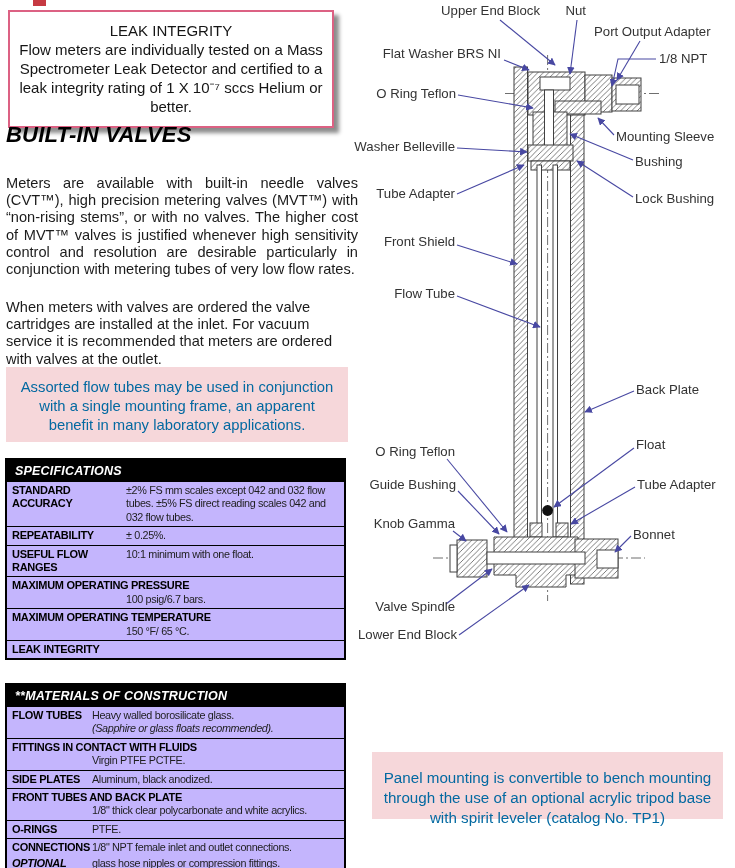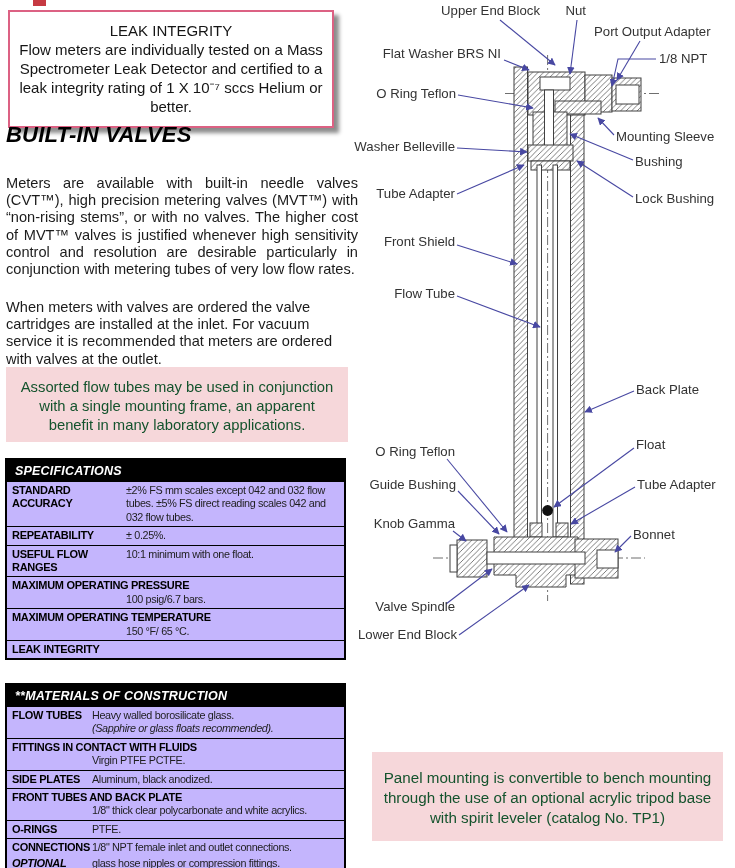--- a/index.html
+++ b/index.html
@@ -13,23 +13,23 @@
             padding:9px 8px 10px;text-align:center;font-size:15px;line-height:19px;color:#151515;}
   .leak-title{margin-bottom:0;}
 
   .heading{position:absolute;left:6px;top:122px;margin:0;font-size:22px;font-weight:bold;
            font-style:italic;color:#000;letter-spacing:.2px;text-align:center;}
 
   .para{position:absolute;left:6px;width:352px;margin:0;font-size:14.6px;line-height:17.2px;color:#1b1b1b;}
   .p1{top:175px;text-align:justify;}
   .p2{top:287px;margin-top:12px;}
 
-  .pink-note{position:absolute;background:#f6d7da;text-align:center;color:#14532d;box-sizing:border-box;}
+  .pink-note{position:absolute;background:#f6d7da;text-align:center;color:#0369a1;box-sizing:border-box;}
   .note-mid{left:6px;top:367px;width:342px;height:75px;padding:11px 14px 0;font-size:14.8px;line-height:19px;}
-  .note-bottom{left:372px;top:752px;width:351px;height:89px;padding:16px 8px 0;font-size:15.2px;line-height:20px;}
+  .note-bottom{left:372px;top:752px;width:351px;height:67px;padding:16px 8px 0;font-size:15.2px;line-height:20px;}
 
   .dtable{position:absolute;left:5px;width:341px;border:2px solid #000;background:#c4b5fd;box-sizing:border-box;}
   .spec{top:458px;}
   .mat{top:683px;}
   .thead{background:#000;color:#fff;font-weight:bold;font-style:italic;font-size:12.5px;
          padding:4px 0 4px 8px;letter-spacing:.2px;}
   .trow{display:flex;padding:2px 5px;border-top:1.5px solid #000;}
   .trow:first-child{border-top:none;}
   .trow.nodiv{border-top:none;padding-top:0;}
   .trow.full{display:block;}

